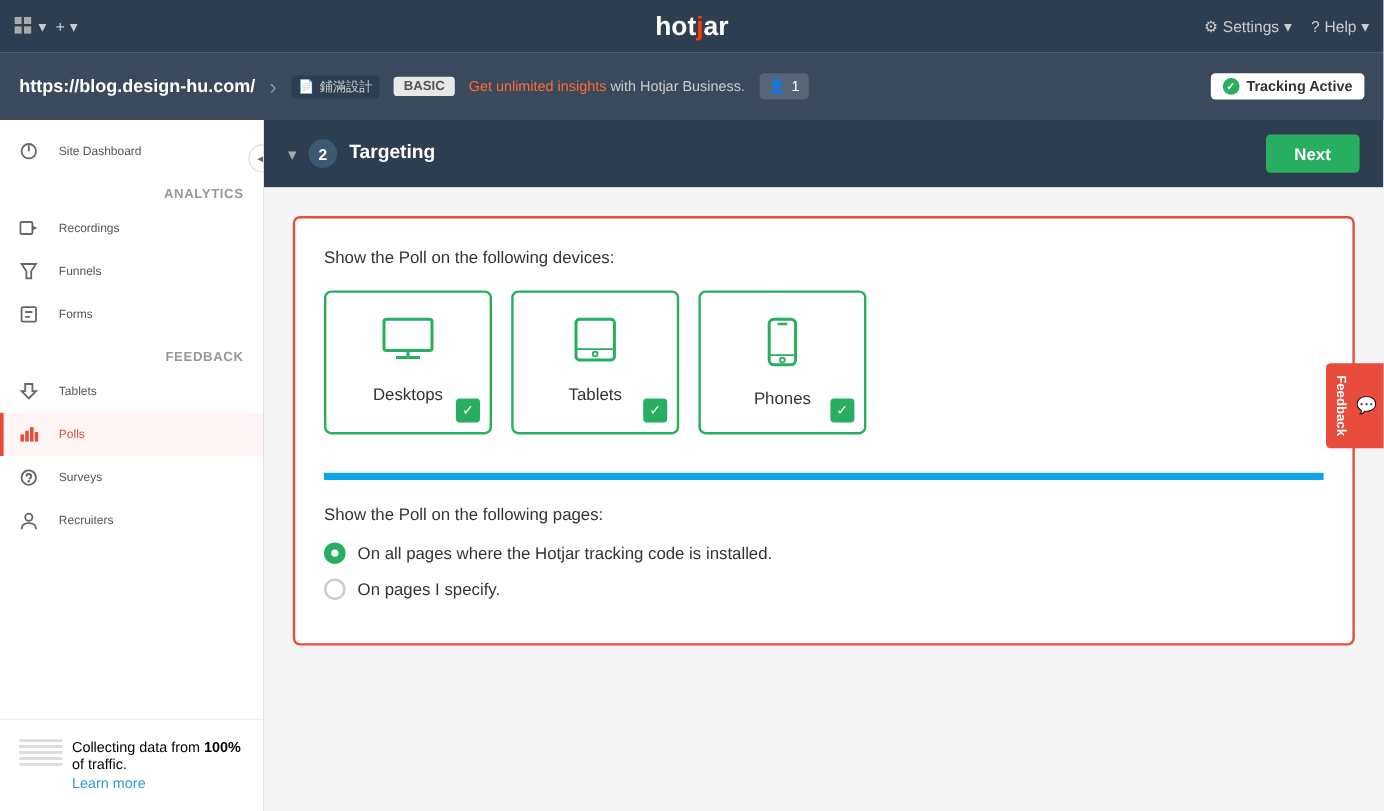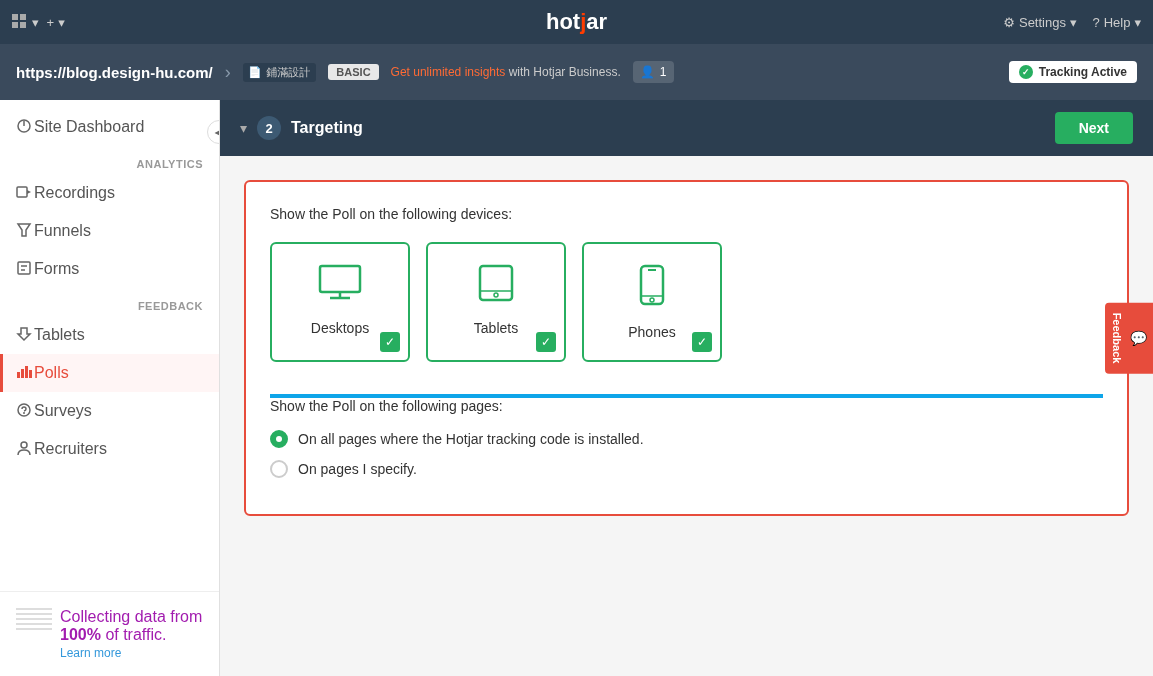--- a/index.html
+++ b/index.html
@@ -23,21 +23,21 @@
     .tracking-active { background: white; color: #333; font-size: 12px; font-weight: 600; padding: 4px 10px; border-radius: 4px; display: flex; align-items: center; gap: 6px; margin-left: auto; }
     .tracking-dot { width: 14px; height: 14px; background: #27ae60; border-radius: 50%; display: flex; align-items: center; justify-content: center; color: white; font-size: 9px; }
     .user-count { background: rgba(255,255,255,0.15); color: white; font-size: 12px; padding: 4px 8px; border-radius: 4px; display: flex; align-items: center; gap: 4px; }
 
     
     .main { display: flex; flex: 1; overflow: hidden; }
 
     
     .sidebar { width: 220px; background: white; border-right: 1px solid #e0e0e0; flex-shrink: 0; overflow-y: auto; padding-top: 8px; position: relative; }
     .sidebar-toggle { position: absolute; right: -12px; top: 20px; width: 24px; height: 24px; background: white; border: 1px solid #ddd; border-radius: 50%; display: flex; align-items: center; justify-content: center; cursor: pointer; z-index: 10; font-size: 12px; color: #666; }
-    .sidebar-item { display: flex; gap: 2px; padding: 10px 16px; cursor: pointer; color: #555; font-size: 16px; }
+    .sidebar-item { display: flex; align-items: center; gap: 17px; padding: 10px 16px; cursor: pointer; color: #555; font-size: 10px; }
     .sidebar-item.active { color: #e74c3c; border-left: 3px solid #e74c3c; padding-left: 13px; background: #fff5f5; }
     .sidebar-section { font-size: 11px; font-weight: 600; color: #999; padding: 12px 16px 4px; text-transform: uppercase; letter-spacing: 0.5px; text-align: right; }
     .sidebar-icon { width: 16px; height: 16px; display: flex; align-items: center; justify-content: center; flex-shrink: 0; }
 
     
     .content { flex: 1; overflow-y: auto; background: #f5f5f5; }
 
     
     .targeting-header { background: #2c3e50; color: white; padding: 12px 20px; display: flex; align-items: center; justify-content: space-between; }
     .targeting-header-left { display: flex; align-items: center; gap: 10px; }
@@ -52,21 +52,21 @@
     .poll-question { font-size: 14px; color: #333; margin-bottom: 20px; font-weight: 400; }
 
     
     .device-cards { display: flex; gap: 16px; margin-bottom: 32px; }
     .device-card { border: 2px solid #27ae60; border-radius: 6px; padding: 20px 30px; display: flex; flex-direction: column; align-items: center; gap: 12px; cursor: pointer; position: relative; min-width: 140px; }
     .device-card .checkmark { position: absolute; bottom: 8px; right: 8px; width: 20px; height: 20px; background: #27ae60; border-radius: 3px; display: flex; align-items: center; justify-content: center; color: white; font-size: 12px; }
     .device-label { font-size: 14px; font-weight: 500; color: #333; }
     .device-icon { color: #27ae60; font-size: 36px; line-height: 1; }
 
     
-    .pages-divider { border-top: 4px solid #0ea5e9; }
+    .pages-divider { border-top: 6px solid #0ea5e9; padding-top: 20px; }
     .pages-question { font-size: 14px; color: #333; margin-bottom: 16px; }
     .radio-option { display: flex; align-items: center; gap: 10px; margin-bottom: 12px; cursor: pointer; font-size: 14px; color: #333; }
     .radio-filled { width: 18px; height: 18px; border-radius: 50%; background: #27ae60; border: 2px solid #27ae60; display: flex; align-items: center; justify-content: center; }
     .radio-filled::after { content: ''; width: 6px; height: 6px; background: white; border-radius: 50%; }
     .radio-empty { width: 18px; height: 18px; border-radius: 50%; border: 2px solid #ccc; background: white; }
     .plus-badge { background: #8e44ad; color: white; font-size: 10px; font-weight: 700; padding: 2px 6px; border-radius: 3px; }
 
     
     .feedback-tab { position: fixed; right: 0; top: 50%; transform: translateY(-50%) rotate(0deg); background: #e74c3c; color: white; font-size: 12px; font-weight: 600; padding: 8px 6px; border-radius: 4px 0 0 4px; cursor: pointer; writing-mode: vertical-rl; text-orientation: mixed; display: flex; flex-direction: column; align-items: center; gap: 6px; z-index: 100; }
   </style>
@@ -219,21 +219,21 @@
             <path d="M2 15 Q2 10 8 10 Q14 10 14 15" stroke="#666" stroke-width="1.5" fill="none"></path>
           </svg>
       </span>
       <span>Recruiters</span>
     </div>
 
     <div style="padding: 16px; margin-top: auto; border-top: 1px solid #eee; position: absolute; bottom: 0; left: 0; right: 0; background: white;">
       <div style="display:flex; gap:8px; align-items:flex-start;">
         <div style="width:36px; height:24px; background: repeating-linear-gradient(to bottom, #ddd 0, #ddd 2px, transparent 2px, transparent 5px); flex-shrink:0;"></div>
         <div>
-          <div style="font-size:16px; color:#a21caf;">
+          <div style="font-size:12px; color:#000000;">
             <span>Collecting data from</span>
             <strong>100%</strong>
             <span> of traffic.</span>
           </div>
           <a href="#" style="color:#3498db; font-size:12px; text-decoration:none;">Learn more</a>
         </div>
       </div>
     </div>
   </div>
 

